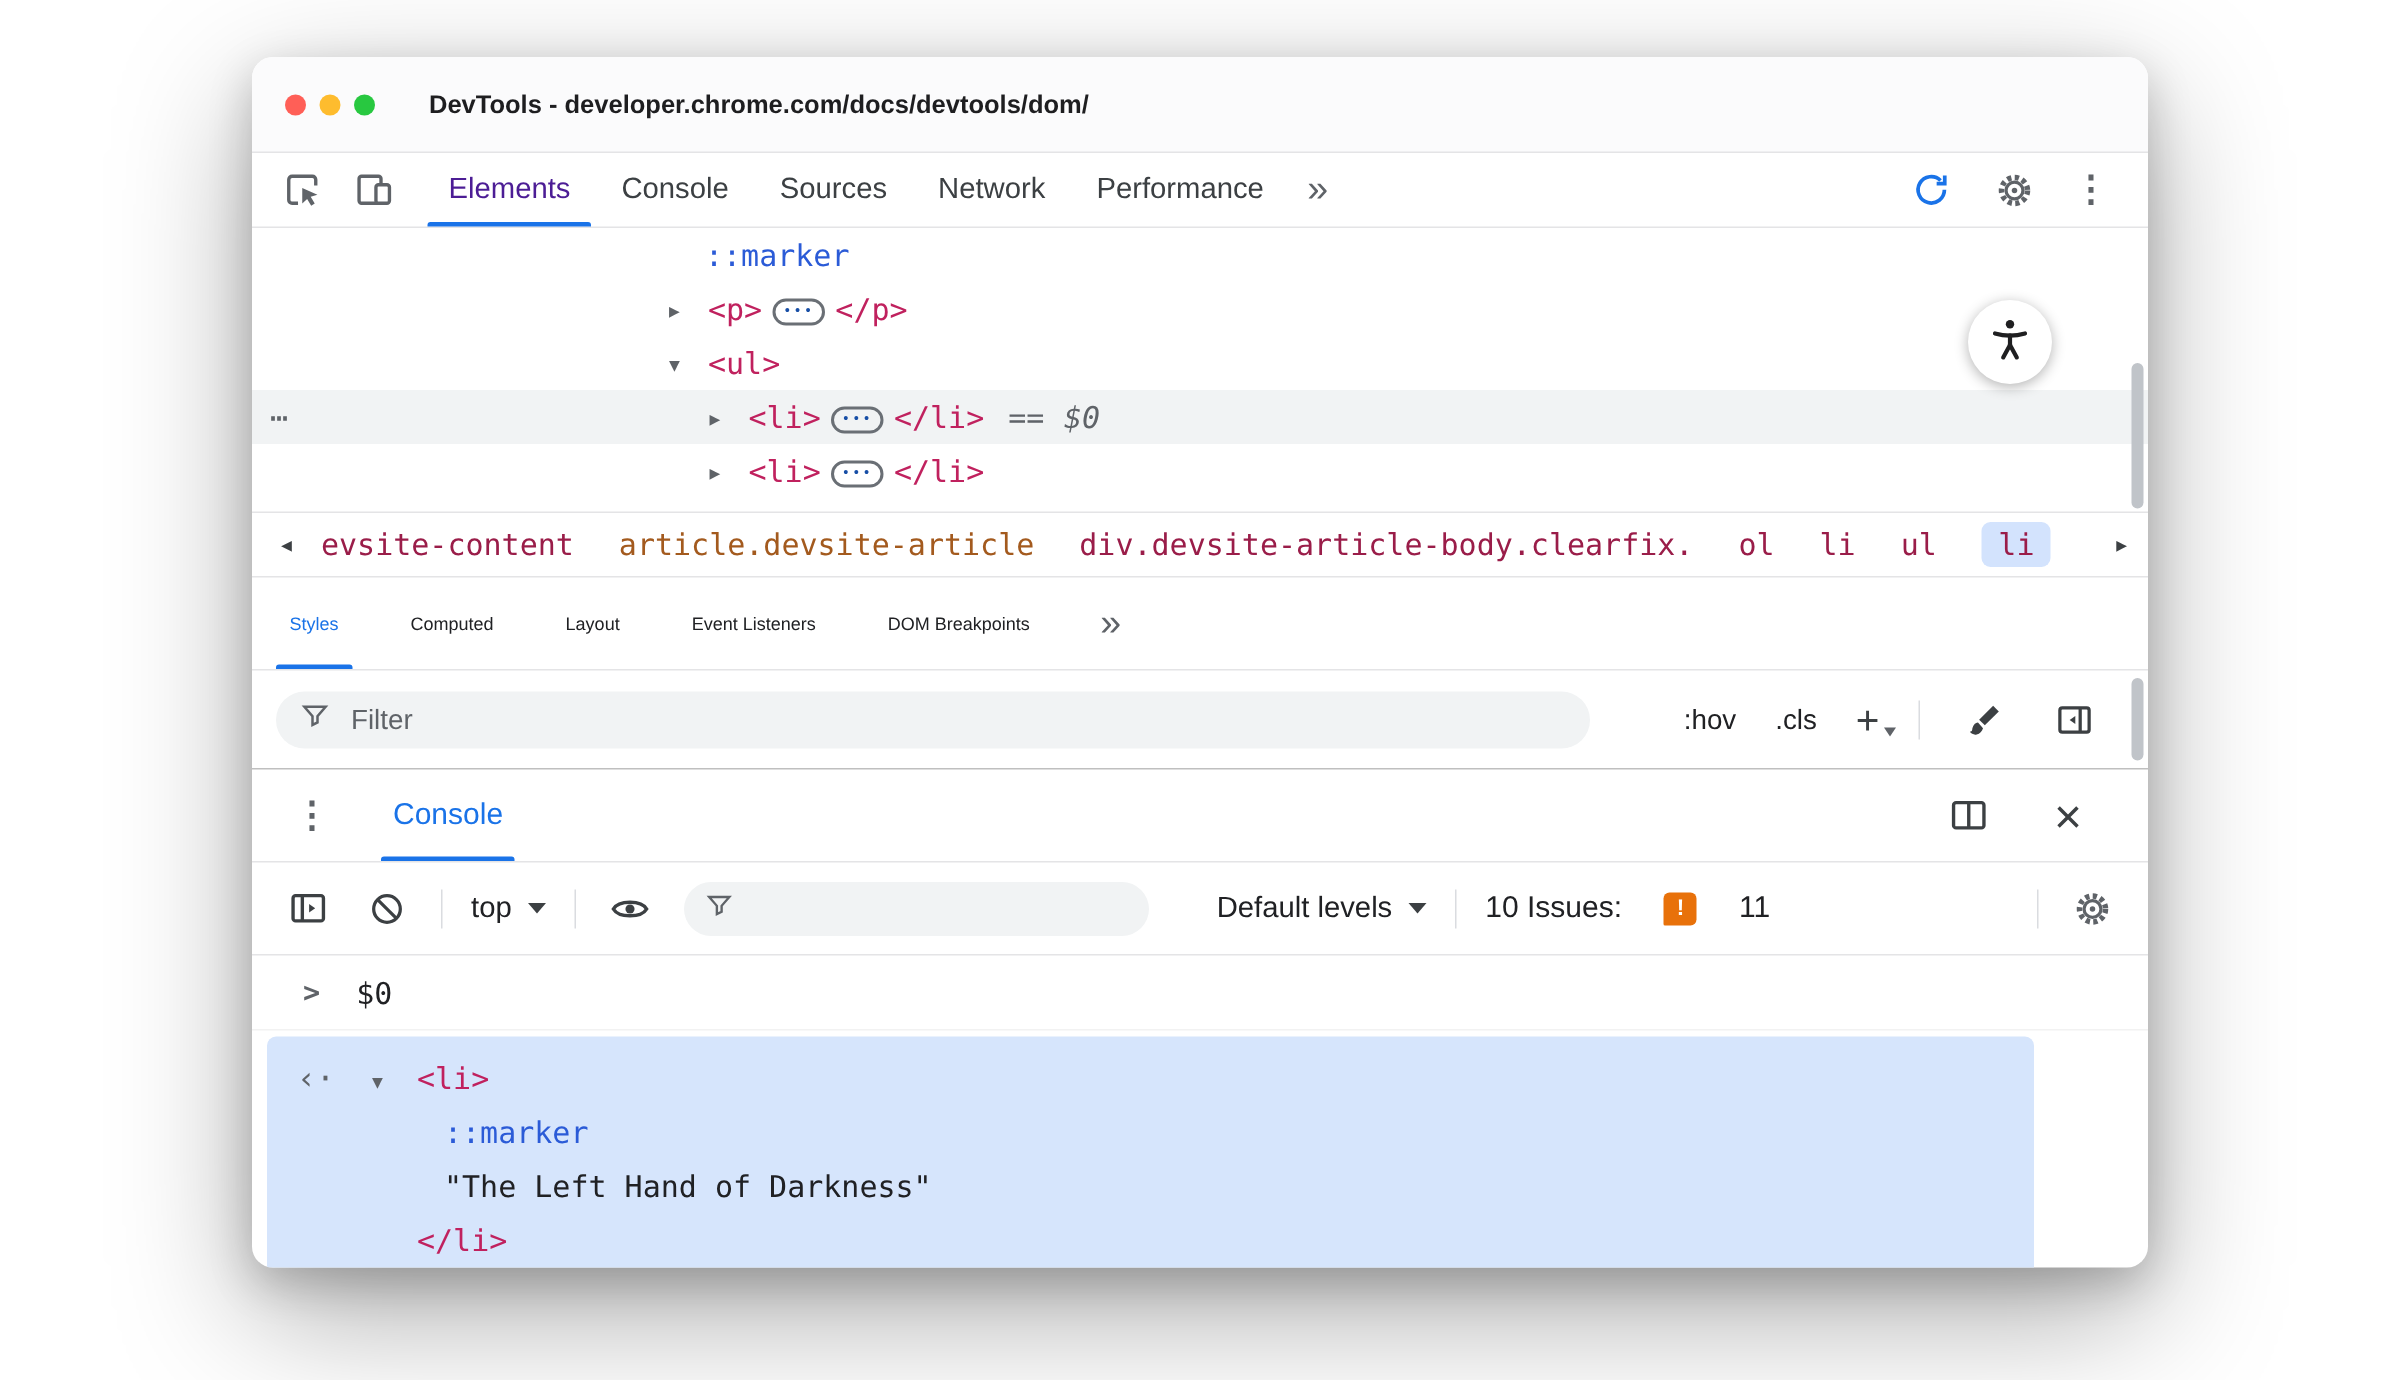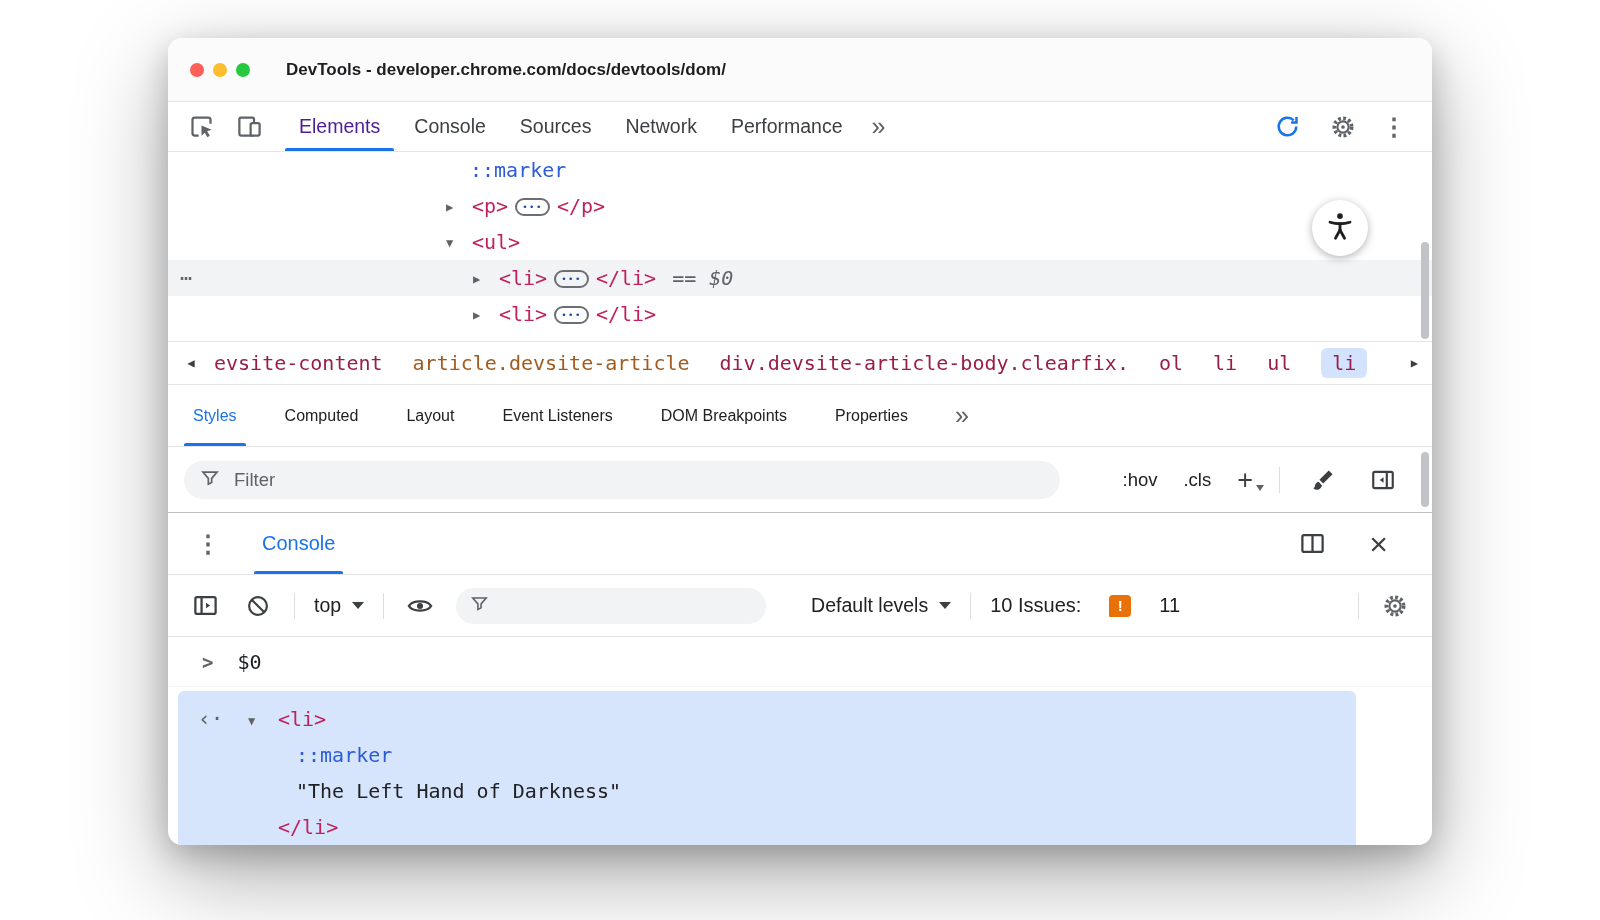--- a/index.html
+++ b/index.html
@@ -59,21 +59,21 @@
             font-family:"DejaVu Sans Mono",monospace; font-size:20px; }
   .crumb-nav { width:46px; display:flex; justify-content:center; align-items:center; color:#3c4043; font-size:12px; cursor:pointer; }
   .crumb-list { display:flex; align-items:center; gap:30px; }
   .crumb { cursor:pointer; white-space:nowrap; }
   .c-red { color:#9a1d49; } .c-orange { color:#a35a1e; }
   .crumb.sel { background:#d3e3fd; border-radius:6px; padding:3px 11px; }
   .crumb-next { margin-left:auto; padding-right:14px; color:#3c4043; font-size:12px; cursor:pointer; }
 
   
   .stabs { height:62px; display:flex; align-items:stretch; border-bottom:1px solid #e4e4e6; padding-left:12px; }
-  .stab { display:flex; align-items:center; padding:0 13px; margin-right:22px; font-size:16px; color:#202124; position:relative; cursor:pointer; }
+  .stab { display:flex; align-items:center; padding:0 13px; margin-right:22px; font-size:12px; color:#202124; position:relative; cursor:pointer; }
   .stab.active { color:#1a73e8; }
   .stab.active::after { content:""; position:absolute; left:4px; right:4px; bottom:0; height:3px; background:#1a73e8; border-radius:2px 2px 0 0; }
 
   
   .sfilter { height:65px; display:flex; align-items:center; padding:0 16px; position:relative; }
   .filter-box { flex:0 0 876px; height:38px; background:#f1f3f4; border-radius:19px; display:flex; align-items:center; padding:0 16px; gap:12px; }
   .filter-box input { border:0; background:transparent; outline:none; font-size:18.5px; color:#7f1d1d; width:100%; font-family:"Liberation Sans",sans-serif; }
   .filter-box input::placeholder { color:#5f6368; opacity:1; }
   .sf-right { margin-left:auto; display:flex; align-items:center; gap:26px; padding-right:16px; font-size:18.5px; color:#202124; }
   .txt-btn { cursor:pointer; }
@@ -218,21 +218,20 @@
     </div>
     <span class="crumb-next">▶</span>
   </div>
 
   <div class="stabs">
     <div class="stab active">Styles</div>
     <div class="stab">Computed</div>
     <div class="stab">Layout</div>
     <div class="stab">Event Listeners</div>
     <div class="stab">DOM Breakpoints</div>
-    <div class="stab">Properties</div>
     <span class="chevrons">»</span>
   </div>
 
   <div class="sfilter">
     <div class="filter-box">
       <span>
         <svg width="20" height="20" viewBox="0 0 24 24" fill="none" stroke="#5f6368" stroke-width="2">
           <path d="M3.5 5h17l-6.5 7.5v5l-4 2v-7z"></path>
         </svg>
       </span>

